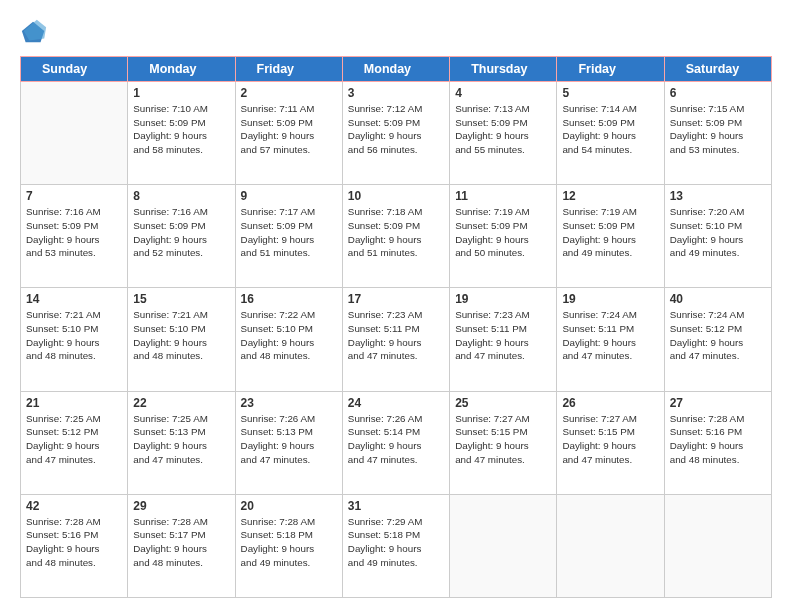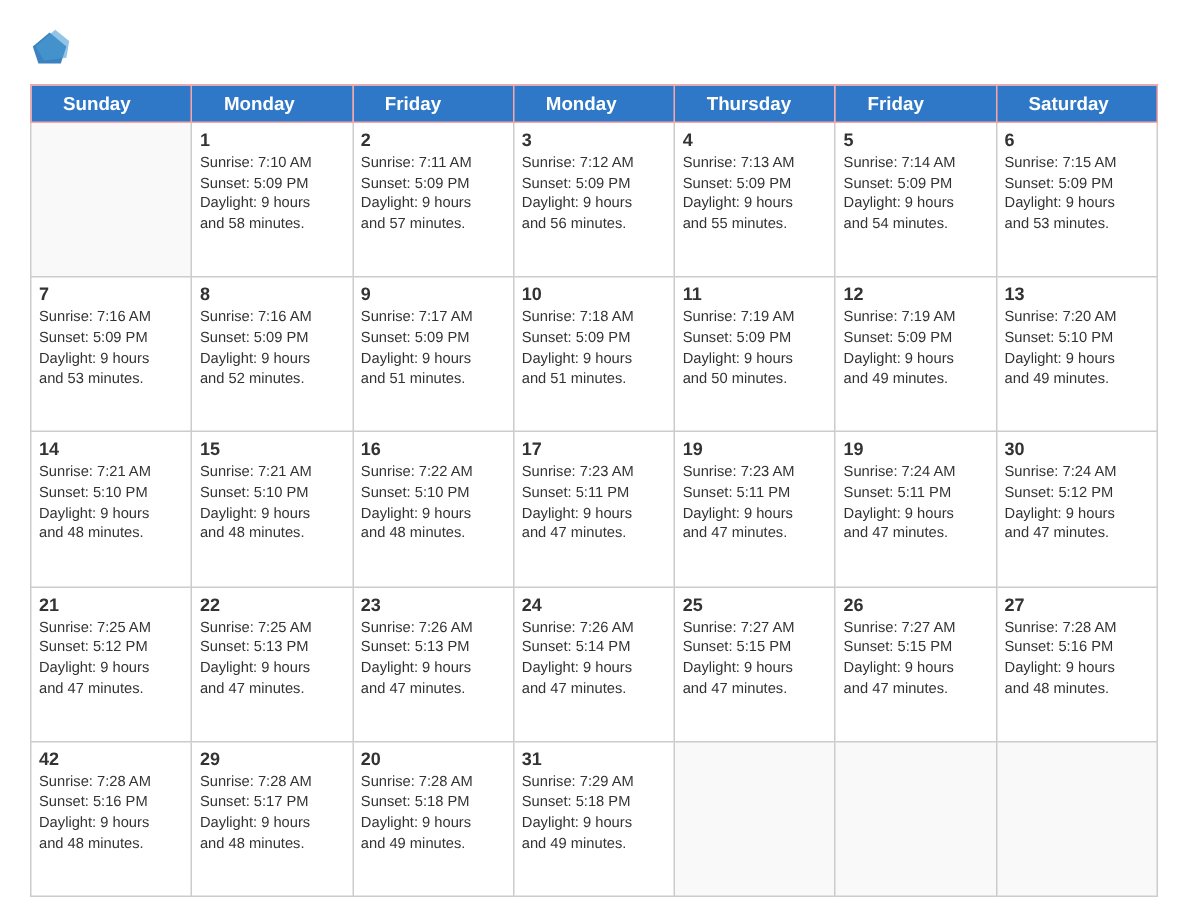--- a/index.html
+++ b/index.html
@@ -209,21 +209,21 @@
           </td>
           <td>
             <span class="day-number">19</span>
             <div class="day-info">Sunrise: 7:23 AM<br>Sunset: 5:11 PM<br>Daylight: 9 hours<br>and 47 minutes.</div>
           </td>
           <td>
             <span class="day-number">19</span>
             <div class="day-info">Sunrise: 7:24 AM<br>Sunset: 5:11 PM<br>Daylight: 9 hours<br>and 47 minutes.</div>
           </td>
           <td>
-            <span class="day-number">30</span>
+            <span class="day-number">40</span>
             <div class="day-info">Sunrise: 7:24 AM<br>Sunset: 5:12 PM<br>Daylight: 9 hours<br>and 47 minutes.</div>
           </td>
         </tr>
         <tr>
           <td>
             <span class="day-number">21</span>
             <div class="day-info">Sunrise: 7:25 AM<br>Sunset: 5:12 PM<br>Daylight: 9 hours<br>and 47 minutes.</div>
           </td>
           <td>
             <span class="day-number">22</span>

